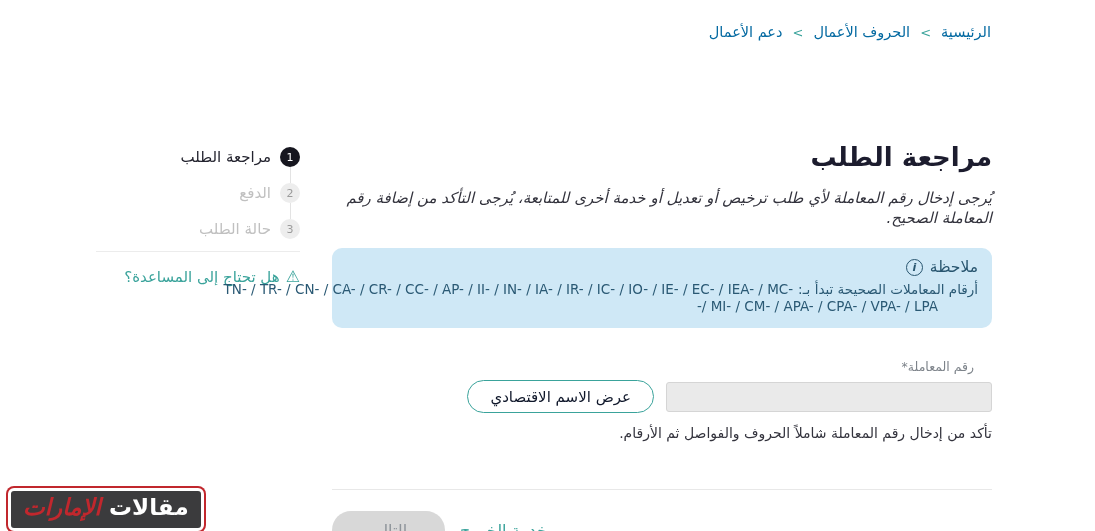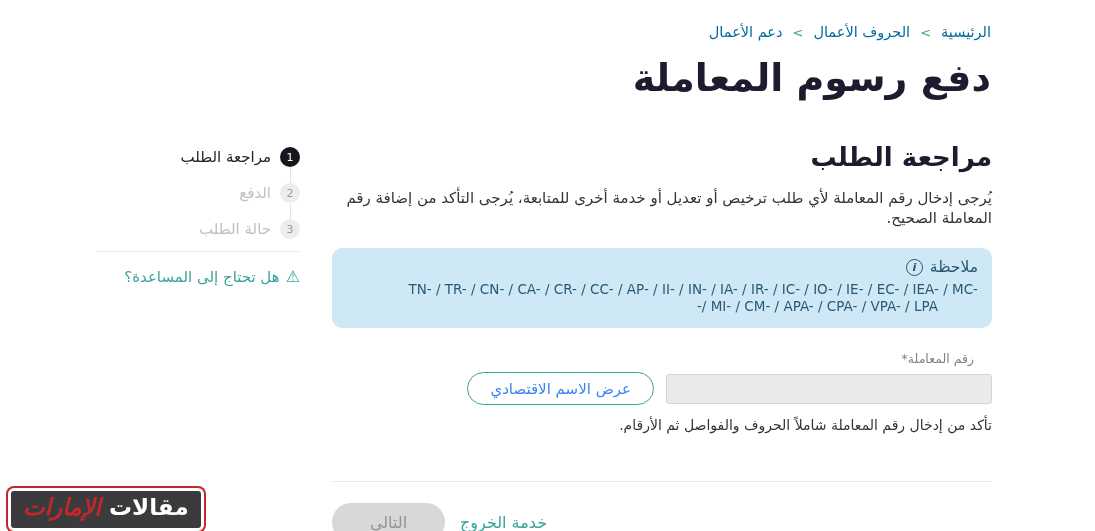--- a/index.html
+++ b/index.html
@@ -45,21 +45,21 @@
   .help-link .warn{ font-size:16px; line-height:1; color:#3aa39b; }
   .help-link .txt{ direction:rtl; }
 
   
   .main{ position:absolute; top:142px; right:103px; left:332px; }
   .section-heading{
     direction:rtl; text-align:right; font-size:26px; font-weight:700; color:#1c1c2e;
   }
   .section-desc{
     direction:rtl; text-align:right; margin-top:16px;
-    font-size:15px; color:#33333d; line-height:20px;
+    font-size:15px; color:#33333d; line-height:20px;font-style:italic;
   }
 
   
   .note-box{
     margin-top:20px; background:#cfe8f6; border-radius:10px;
     padding:10px 14px 13px 14px;
   }
   .note-head{
     display:flex; flex-direction:row; justify-content:flex-end; align-items:center; gap:7px;
     margin-bottom:5px;
@@ -75,36 +75,36 @@
     direction:ltr; font-size:13.5px; color:#2a5974; line-height:17px;
   }
   .note-line1 .intro{ direction:rtl; white-space:nowrap; }
   .note-line1 .codes{ direction:ltr; white-space:nowrap; }
   .note-line2{
     direction:ltr; text-align:right; padding-right:40px;
     font-size:13.5px; color:#2a5974; line-height:17px;
   }
 
   
-  .form-area{ margin-top:23px; }
+  .form-area{ margin-top:31px; }
   .field-label{
     direction:rtl; text-align:right; padding-left:0; margin-right:18px;
     font-size:12.5px; color:#7d838a;
   }
   .form-row{
     display:flex; flex-direction:row-reverse; justify-content:flex-start;
     align-items:center; gap:12px; margin-top:6px;
   }
   .txn-input{
     width:326px; height:30px; background:#eaeaea; border:1px solid #d5d5d5;
     border-radius:3px; font-size:14px; padding:0 8px; color:#333; direction:rtl;
   }
   .show-name-btn{
     height:33px; padding:0 22px; background:#ffffff; border:1.5px solid #3aa39b;
-    border-radius:17px; color:#3b82f6; font-size:15px; cursor:pointer;
+    border-radius:17px; color:#0f172a; font-size:15px; cursor:pointer;
     font-family:"DejaVu Sans", sans-serif; direction:rtl; white-space:nowrap;
   }
   .helper-text{
     direction:rtl; text-align:right; margin-top:12px;
     font-size:14px; color:#33333d;
   }
 
   
   .footer-divider{ border:none; border-top:1px solid #e8e8e8; margin-top:48px; }
   .footer-row{
@@ -135,21 +135,20 @@
 <div class="screen">
 
   <nav class="breadcrumb">
     <a>الرئيسية</a>
     <span class="sep" dir="ltr">&lt;</span>
     <a>الحروف الأعمال</a>
     <span class="sep" dir="ltr">&lt;</span>
     <a>دعم الأعمال</a>
   </nav>
 
-  <h1 class="page-title">دفع رسوم المعاملة</h1>
 
   <aside class="sidebar">
     <div class="step active">
       <span class="circle">1</span>
       <span class="lbl">مراجعة الطلب</span>
     </div>
     <div class="connector"></div>
     <div class="step">
       <span class="circle">2</span>
       <span class="lbl">الدفع</span>
@@ -171,20 +170,21 @@
     <h2 class="section-heading">مراجعة الطلب</h2>
 
     <p class="section-desc">يُرجى إدخال رقم المعاملة لأي طلب ترخيص أو تعديل أو خدمة أخرى للمتابعة، يُرجى التأكد من إضافة رقم المعاملة الصحيح.</p>
 
     <section class="note-box">
       <div class="note-head">
         <span class="note-title">ملاحظة</span>
         <span class="info-icon">i</span>
       </div>
       <div class="note-line1">
+        <span class="intro">أرقام المعاملات الصحيحة تبدأ بـ:</span>
         <span class="codes">TN- / TR- / CN- / CA- / CR- / CC- / AP- / II- / IN- / IA- / IR- / IC- / IO- / IE- / EC- / IEA- / MC-</span>
       </div>
       <div class="note-line2">-/ MI- / CM- / APA- / CPA- / VPA- / LPA</div>
     </section>
 
     <section class="form-area">
       <div class="field-label">رقم المعاملة*</div>
       <div class="form-row">
         <input class="txn-input" type="text" value="" style="">
         <button class="show-name-btn">عرض الاسم الاقتصادي</button>

